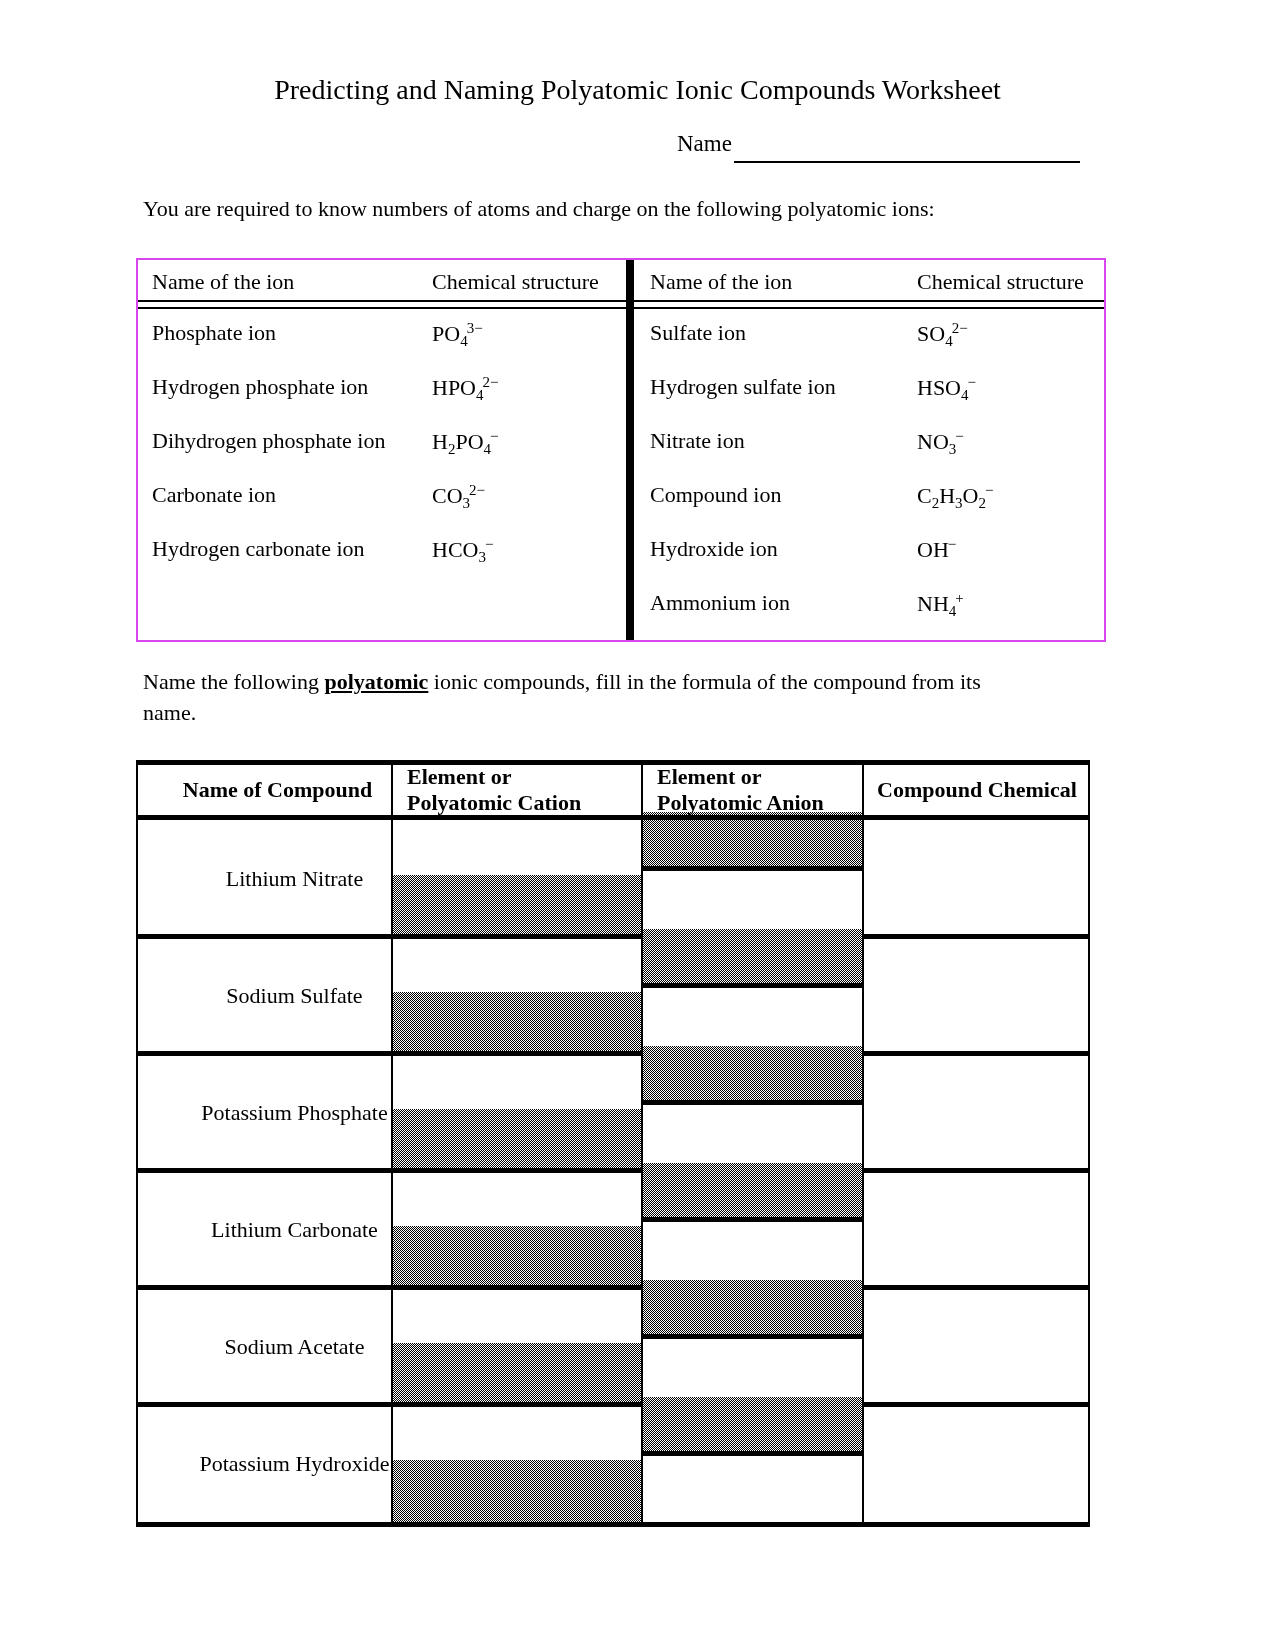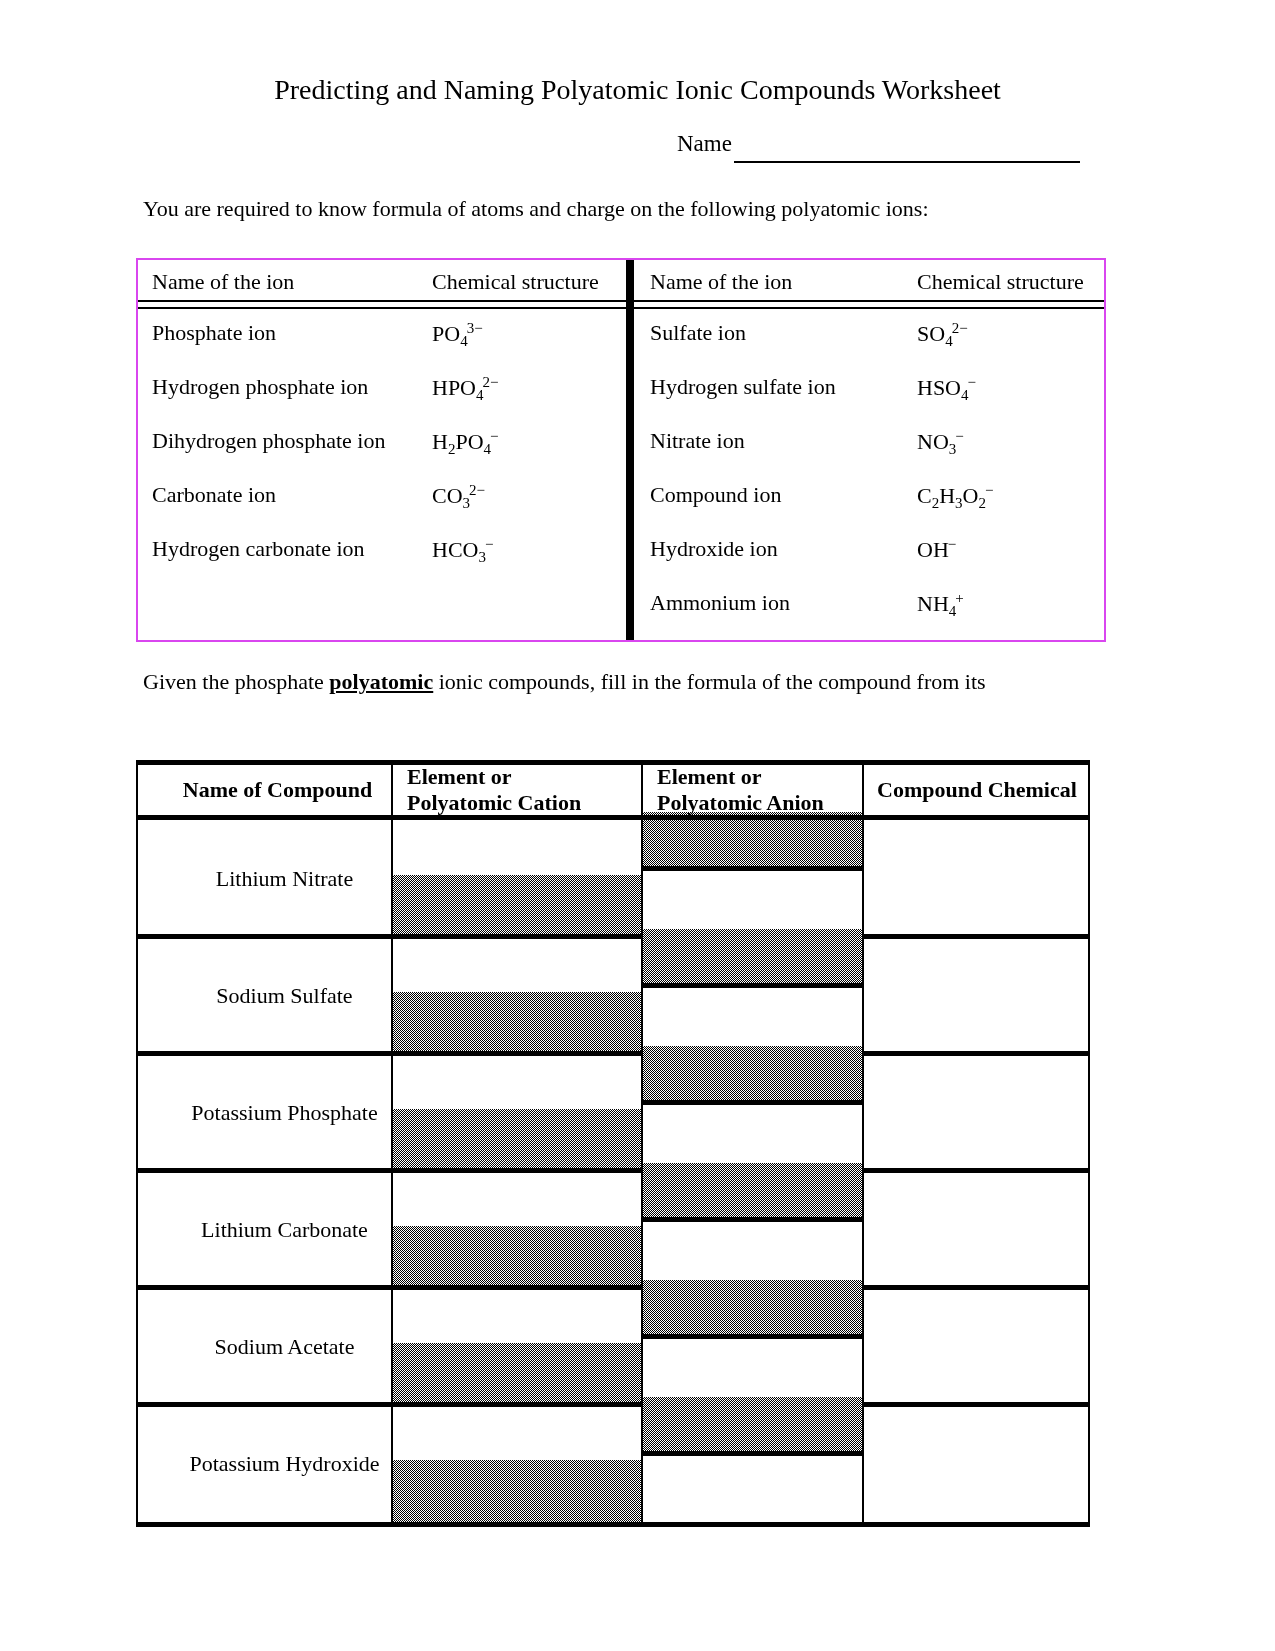--- a/index.html
+++ b/index.html
@@ -27,34 +27,34 @@
 
   
   .t2 { position:absolute; left:136px; top:760px; width:954px; height:767px; }
   .t2 .line { position:absolute; background:#000; z-index:6; }
   .t2 .shade { position:absolute; z-index:1;
     background:conic-gradient(#000 90deg, #fff 90deg 180deg, #000 180deg 270deg, #fff 270deg);
     background-size:2px 2px; }
   .t2 .blank { position:absolute; z-index:7; }
   .t2 .htxt { position:absolute; z-index:5; font-weight:bold; font-size:22px; line-height:26px;
               display:flex; align-items:center; white-space:pre-line; }
-  .t2 .cname { position:absolute; left:2px; width:203px; height:117px; z-index:5; font-size:22px;
+  .t2 .cname { position:absolute; left:12px; width:203px; height:117px; z-index:5; font-size:22px;
                display:flex; align-items:center; justify-content:center; text-align:center;padding-left:45px; }
 </style>
 </head>
 <body>
 
 <div class="page">
 
   <div class="title">Predicting and Naming Polyatomic Ionic Compounds Worksheet</div>
 
   <span class="name-label">Name</span>
   <div class="name-blank"></div>
 
-  <div class="intro">You are required to know formula of atoms and charge on the following polyatomic ions:</div>
+  <div class="intro">You are required to know numbers of atoms and charge on the following polyatomic ions:</div>
 
   <div class="t1">
     <div class="t1-divider"></div>
     <div class="t1-double"></div>
 
     <span class="hdr" style="left:14px">Name of the ion</span>
     <span class="hdr" style="left:294px">Chemical structure</span>
 
     <span class="cell" style="left:14px;top:60px">Phosphate ion</span>
     <span class="cell" style="left:294px;top:60px">PO<sub>4</sub><sup>3−</sup></span>
@@ -79,22 +79,23 @@
     <span class="cell" style="left:512px;top:222px">Compound ion</span>
     <span class="cell" style="left:779px;top:222px">C<sub>2</sub>H<sub>3</sub>O<sub>2</sub><sup>−</sup></span>
     <span class="cell" style="left:512px;top:276px">Hydroxide ion</span>
     <span class="cell" style="left:779px;top:276px">OH<sup>−</sup></span>
     <span class="cell" style="left:512px;top:330px">Ammonium ion</span>
     <span class="cell" style="left:779px;top:330px">NH<sub>4</sub><sup>+</sup></span>
   </div>
 
   <div class="p2">
     <div>
-      <span>Given the phosphate </span><span class="em">polyatomic</span><span> ionic compounds, fill in the formula of the compound from its</span>
+      <span>Name the following </span><span class="em">polyatomic</span><span> ionic compounds, fill in the formula of the compound from its</span>
     </div>
+    <div>name.</div>
   </div>
 
   <div class="t2">
 
     <div class="htxt" style="left:2px;top:5px;width:279px;height:50px;justify-content:center">Name of Compound</div>
     <div class="htxt" style="left:271px;top:5px;width:232px;height:50px">Element or
 Polyatomic Cation</div>
     <div class="htxt" style="left:521px;top:5px;width:202px;height:50px">Element or
 Polyatomic Anion</div>
     <div class="htxt" style="left:741px;top:5px;width:210px;height:50px">Compound Chemical</div>

